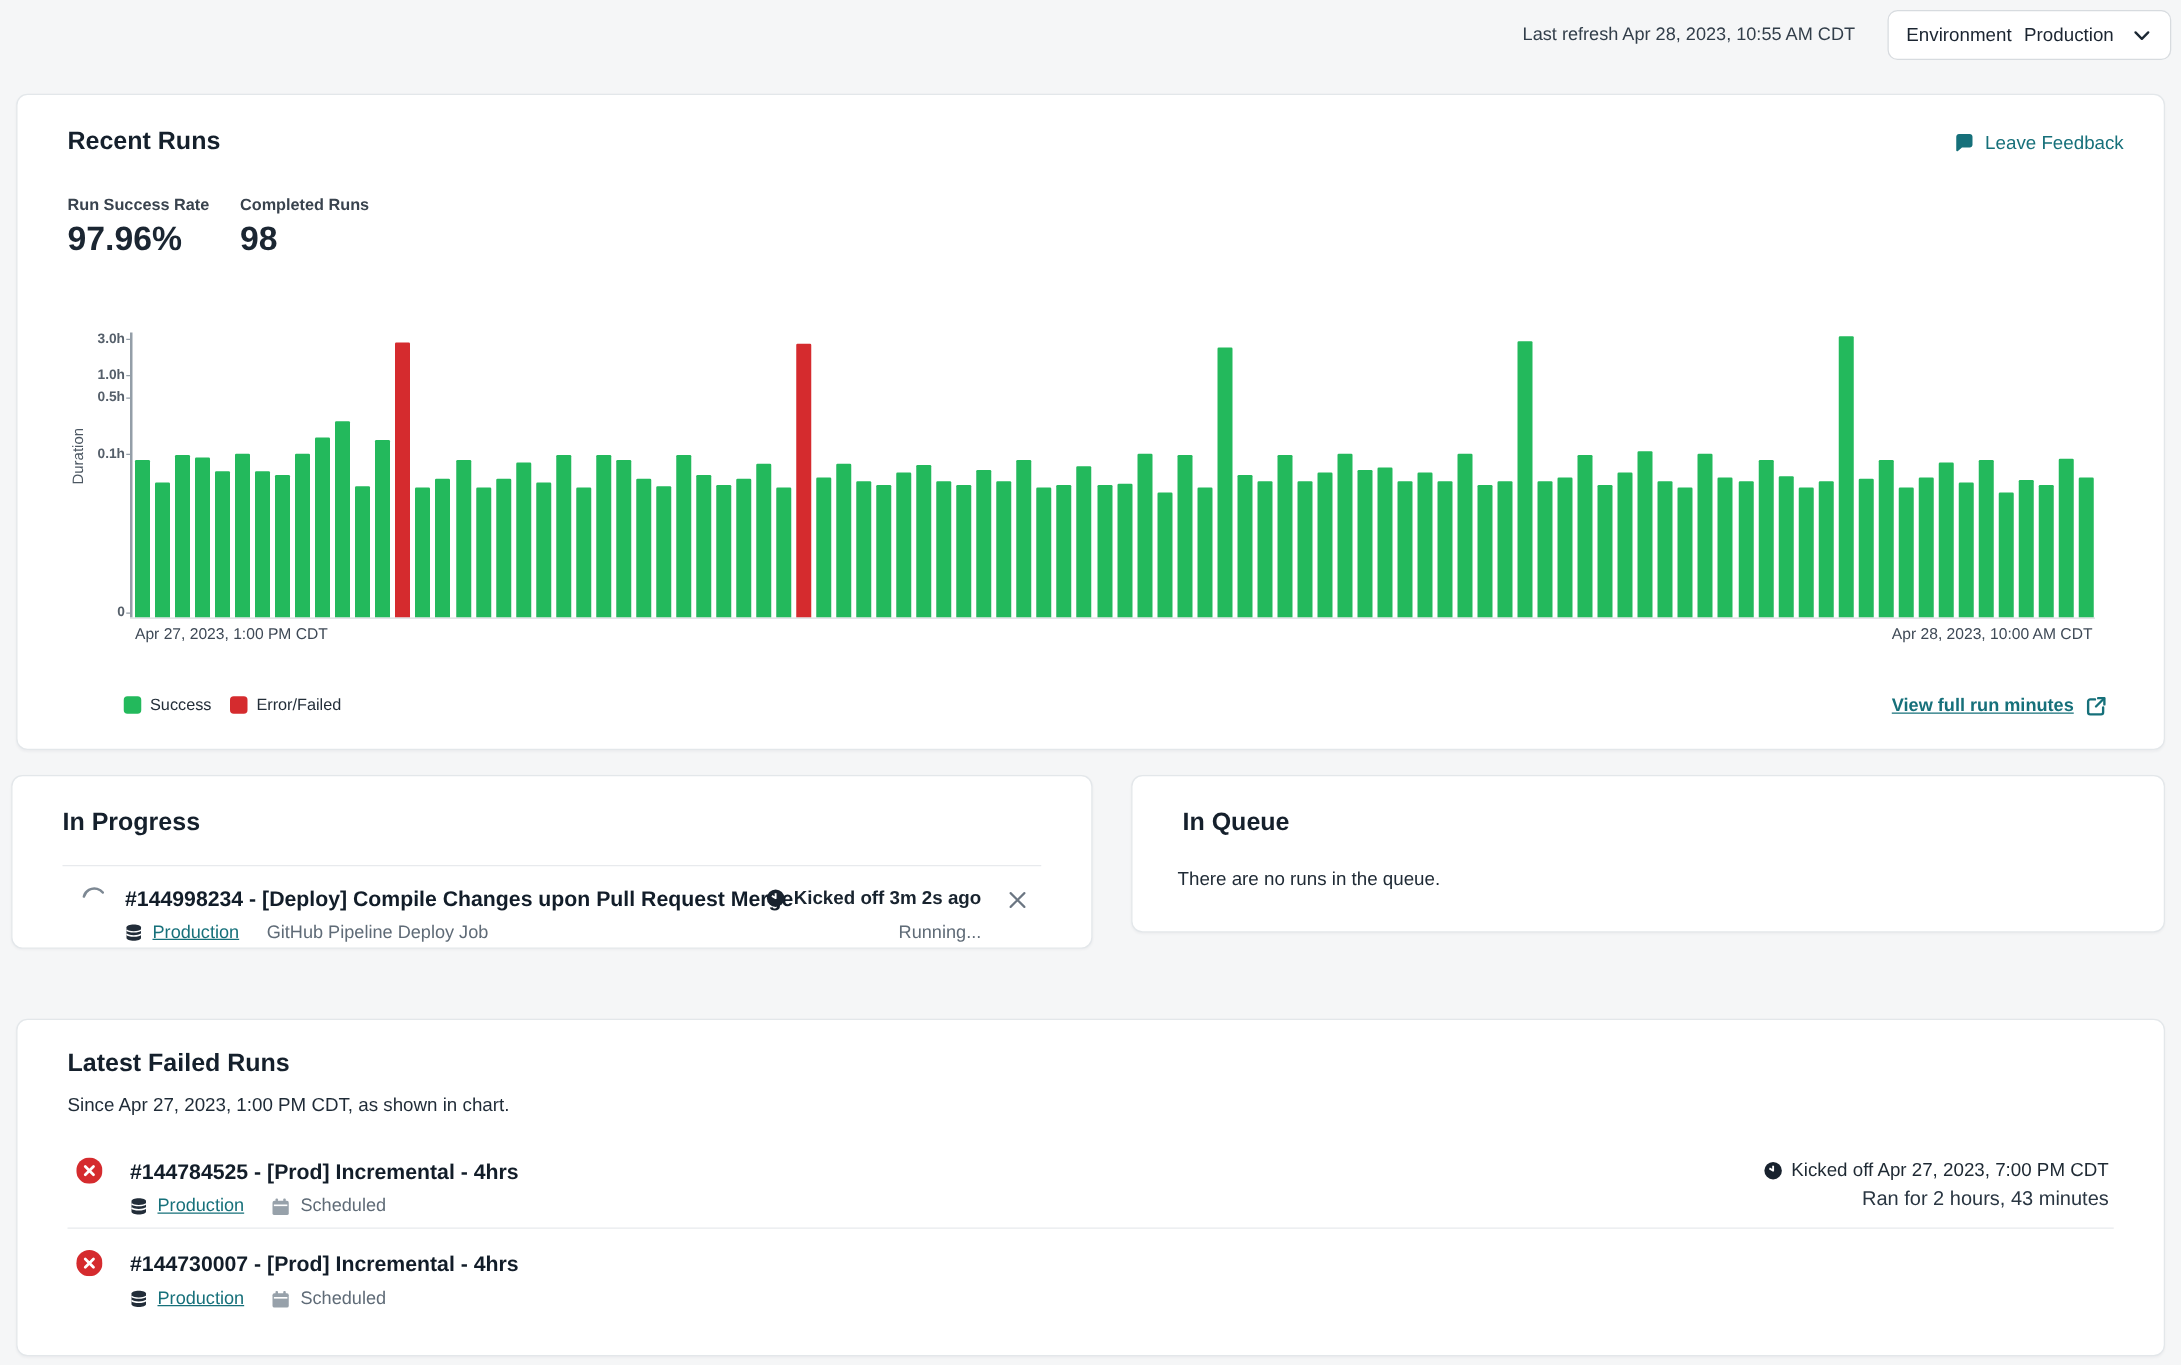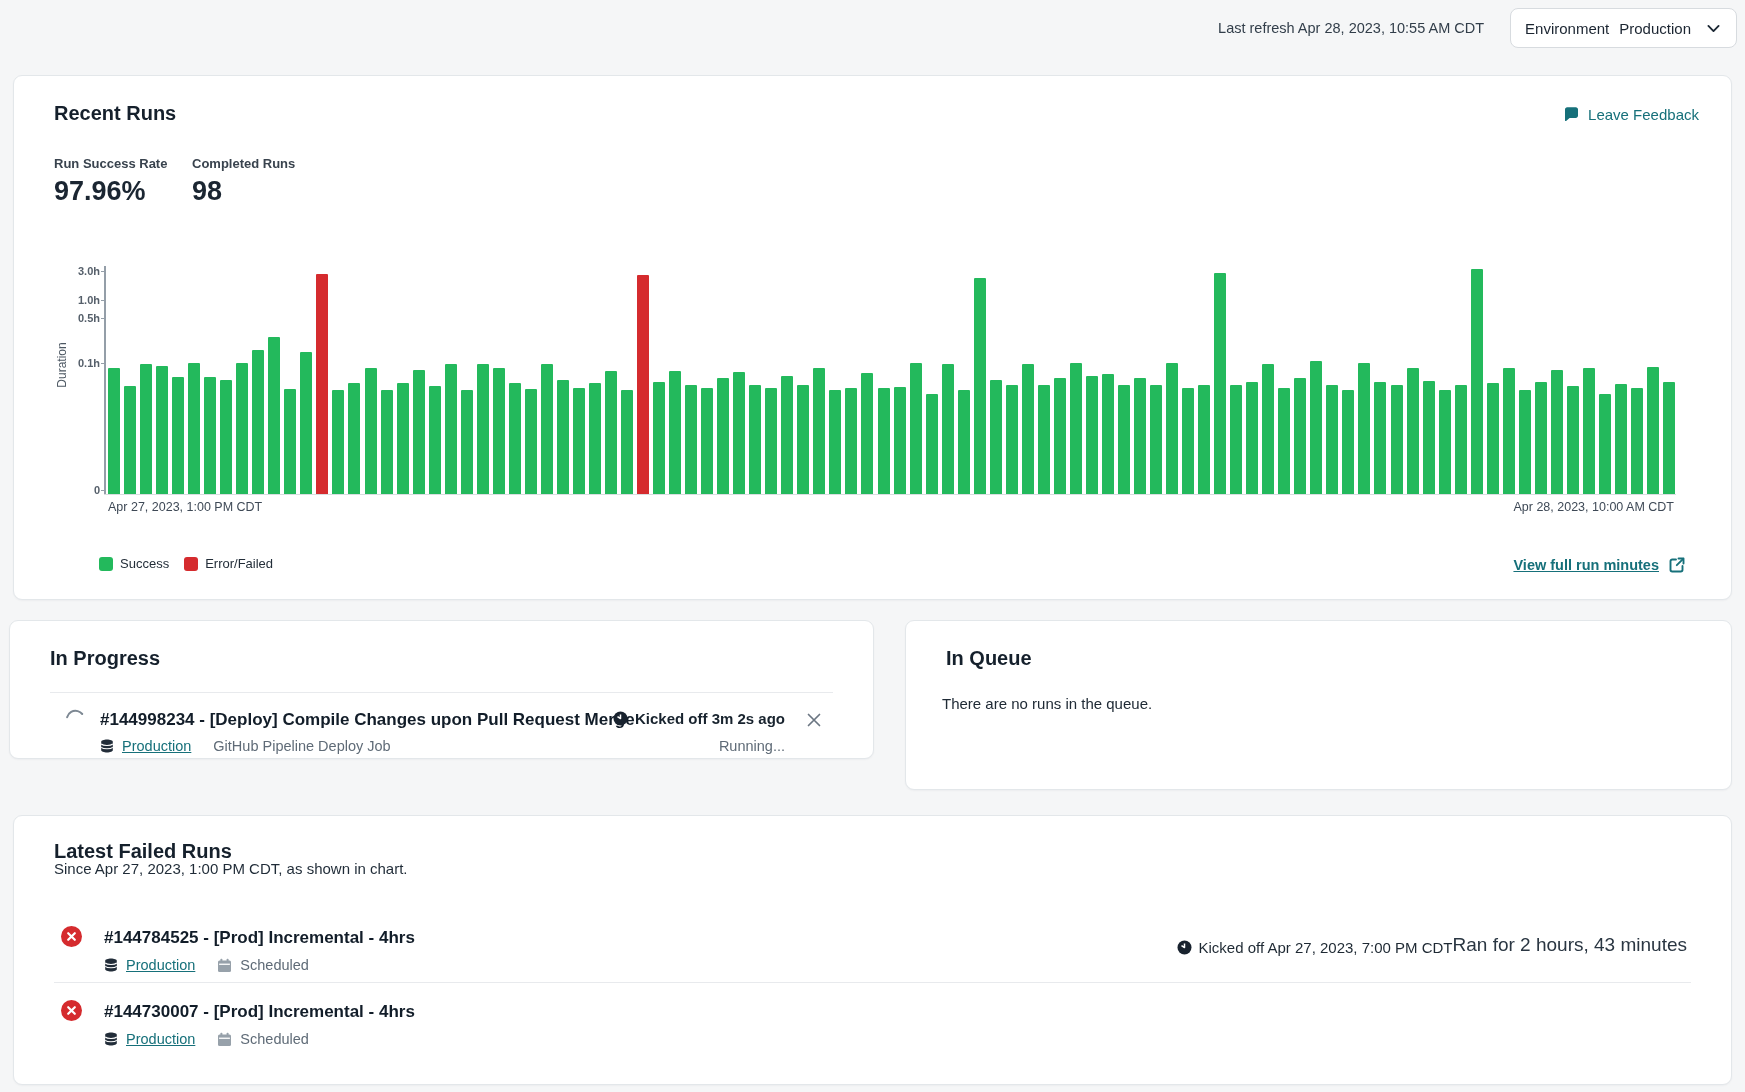--- a/index.html
+++ b/index.html
@@ -33,21 +33,21 @@
   .env-select svg { margin-left: auto; }
 
   
   .card {
     position: absolute; background: #fff;
     border: 1px solid #e3e7ea; border-radius: 9px;
     box-shadow: 0 1px 2px rgba(20,30,40,0.04);
   }
   #card-recent { left: 13px; top: 75px;  width: 1719px; height: 525px; }
   #card-progress { left: 9px; top: 620px; width: 865px;  height: 139px; }
-  #card-queue { left: 905px; top: 620px; width: 827px;  height: 170px; }
+  #card-queue { left: 905px; top: 620px; width: 827px;  height: 126px; }
   #card-failed { left: 13px; top: 815px; width: 1719px; height: 270px; }
 
   .card-heading { position: absolute; left: 40px; font-size: 20px; font-weight: 700; color: #15202c; }
 
   
   #rr-heading { top: 26px; }
   .leave-feedback {
     position: absolute; top: 30px; right: 32px;
     display: flex; align-items: center; gap: 8px;
     color: #16707a; font-size: 15px; cursor: pointer;
@@ -107,30 +107,30 @@
 
   .ip-right { position: absolute; right: 88px; top: 3px; display: flex; flex-direction: column; align-items: flex-end; }
   .kicked { display: flex; align-items: center; gap: 7px; font-size: 15px; font-weight: 600; color: #18232e; white-space: nowrap; }
   .running { margin-top: 11px; font-size: 14.5px; color: #5f6b77; }
   .close-x { position: absolute; right: 50px; top: 4px; cursor: pointer; }
 
   .iq-empty { position: absolute; left: 36px; top: 74px; font-size: 15px; color: #202b36; }
 
   
   #fr-heading { top: 24px; }
-  .fr-subtitle { position: absolute; left: 40px; top: 44px; font-size: 15px; color: #1f2b37; text-align: right; }
+  .fr-subtitle { position: absolute; left: 40px; top: 60px; font-size: 15px; color: #1f2b37; text-align: right; }
   .fr-row { position: absolute; left: 0; right: 0; height: 66px; }
   .fr-row.r1 { top: 100px; } .fr-row.r2 { top: 174px; }
   .fr-divider { position: absolute; left: 40px; right: 40px; top: 166px; height: 1px; background: #e8eaed; }
   .err-badge { position: absolute; left: 47px; top: 10px; }
   .fr-title { position: absolute; left: 90px; top: 12px; font-size: 17px; font-weight: 700; color: #121d29; }
   .fr-subrow { position: absolute; left: 90px; top: 41px; display: flex; align-items: center; gap: 8px; font-size: 14.5px; }
-  .fr-right { position: absolute; right: 44px; top: 12px; display: flex; flex-direction: row; align-items: flex-end; }
+  .fr-right { position: absolute; right: 44px; top: 12px; display: flex; flex-direction: column; align-items: flex-end; }
   .fr-kicked { display: flex; align-items: center; gap: 7px; font-size: 15px; font-weight: 500; color: #1e2933; white-space: nowrap; }
-  .fr-ran { margin-top: 6px; font-size: 19px; color: #2a3642; }
+  .fr-ran { margin-top: 6px; font-size: 16px; color: #2a3642; }
 
   svg { display: block; }
 </style>
 </head>
 <body>
 
 <div class="page">
 
   <div class="header-right">
     <span class="last-refresh">Last refresh Apr 28, 2023, 10:55 AM CDT</span>

